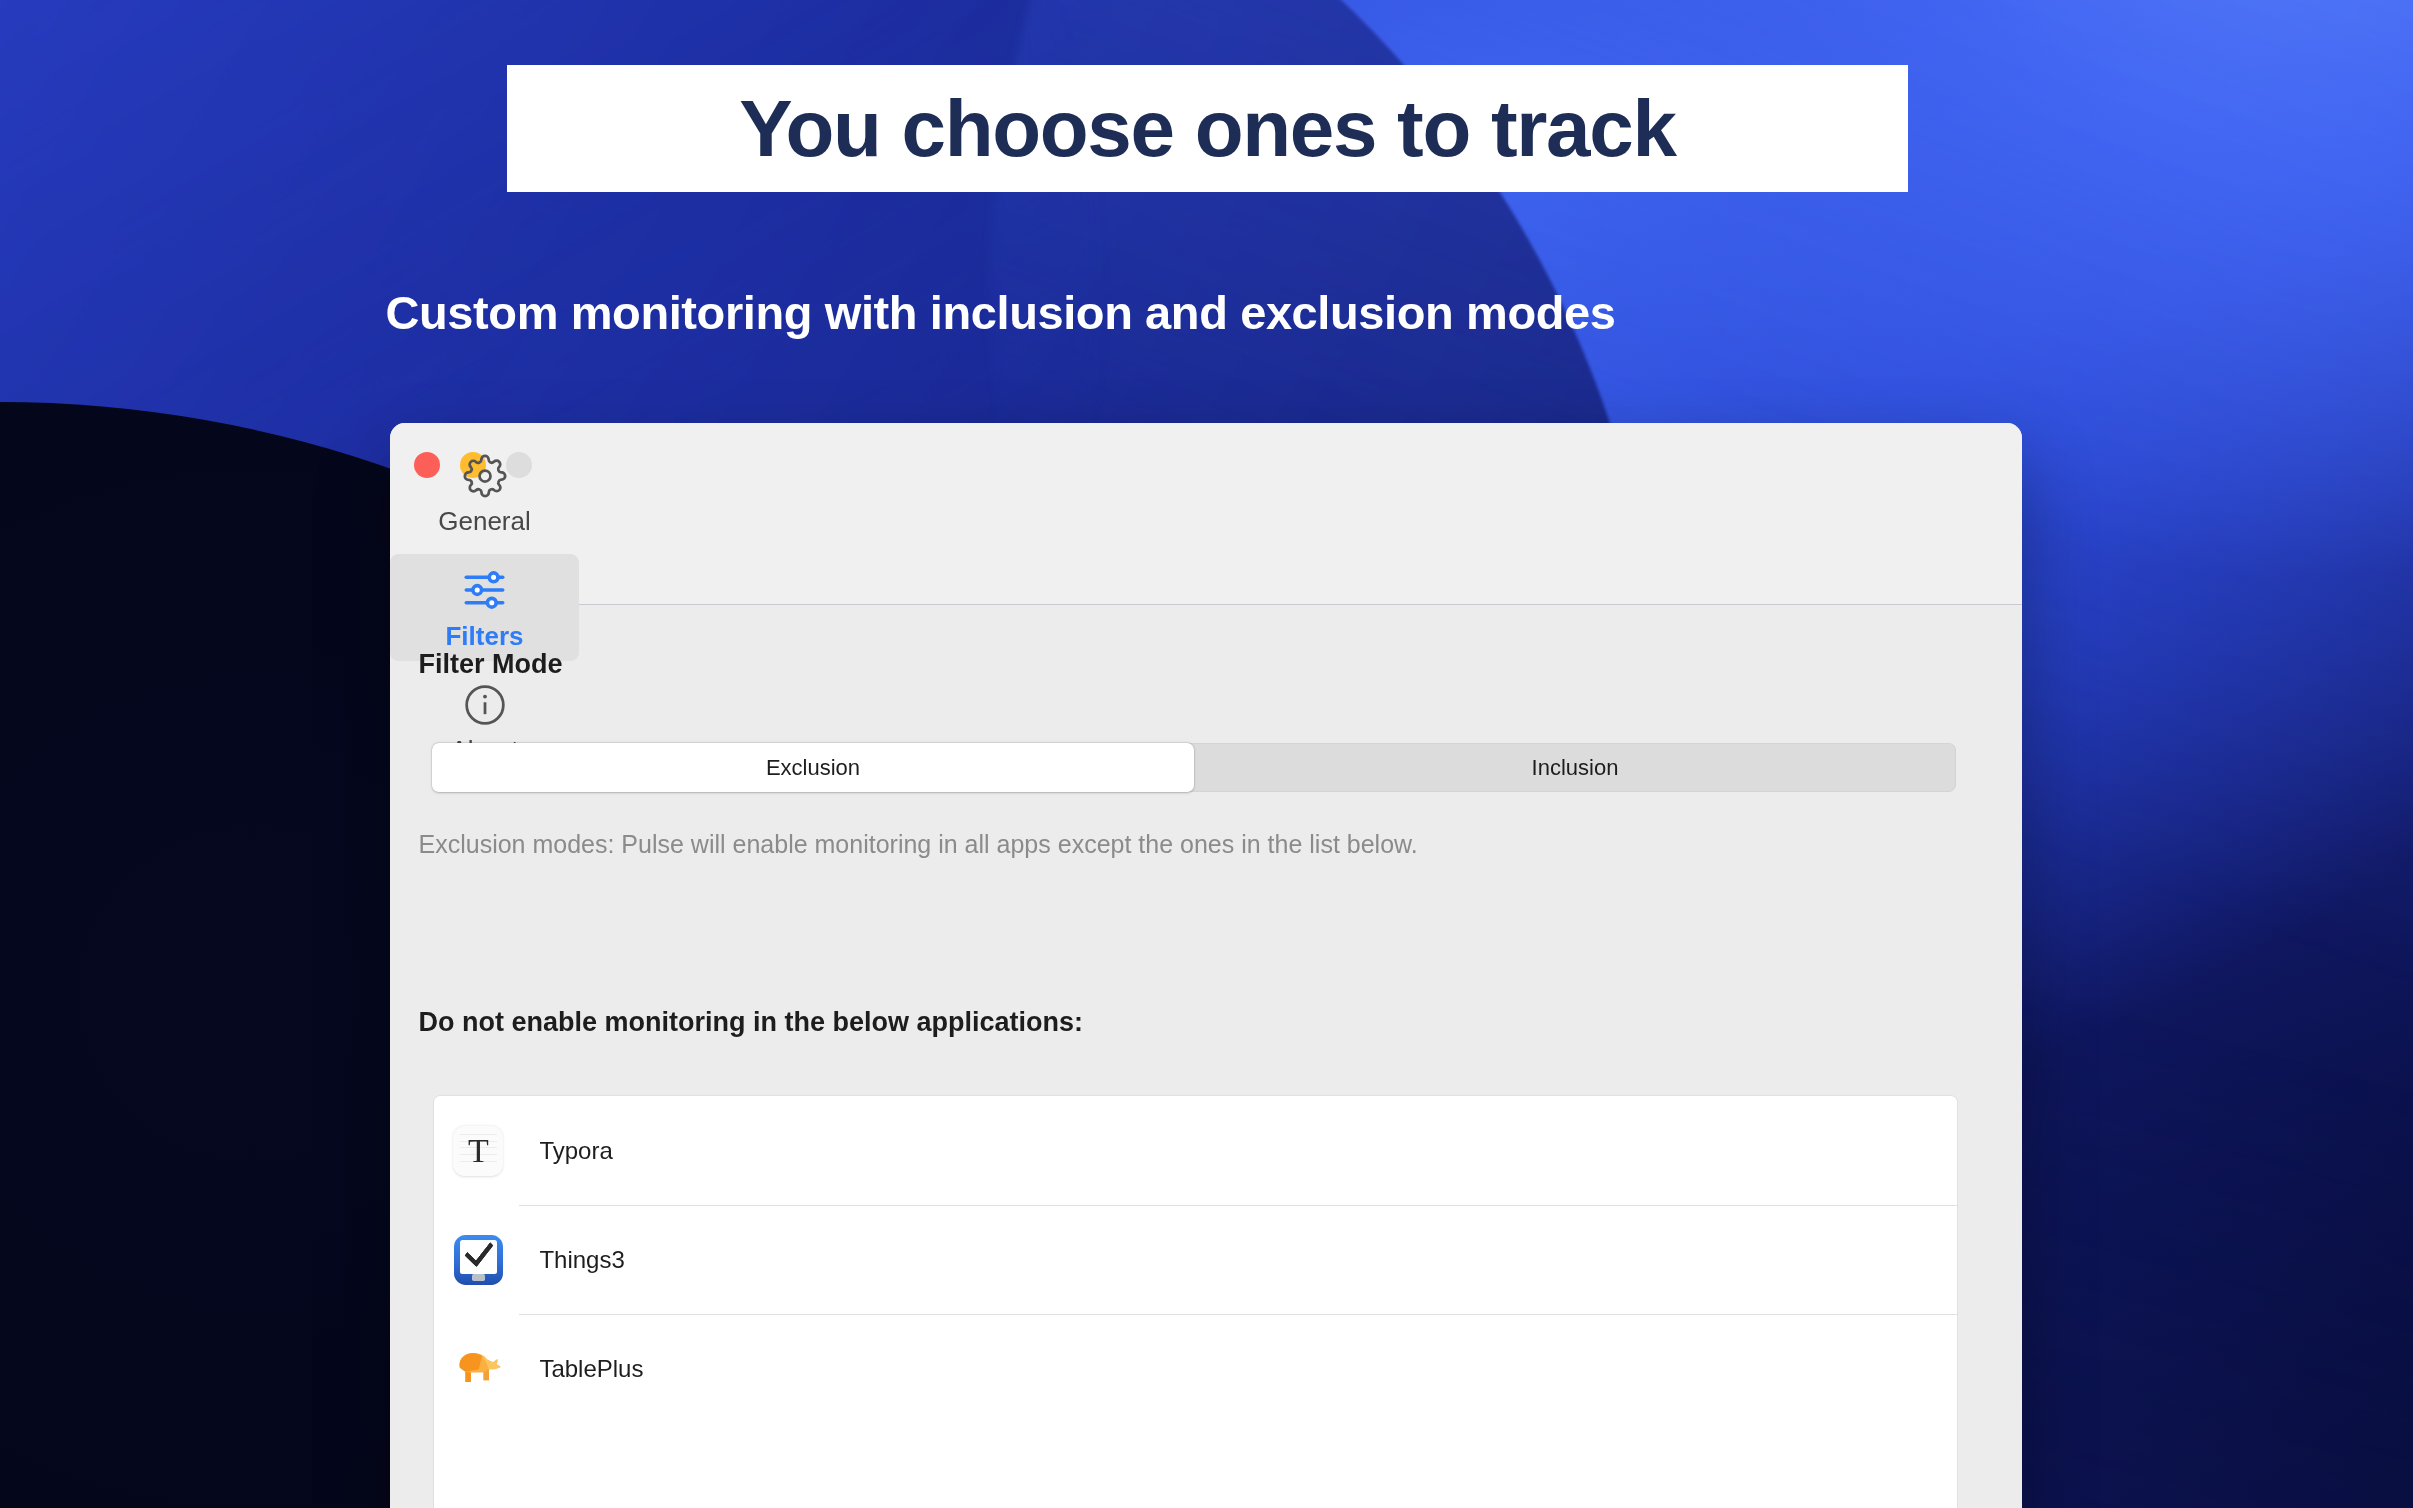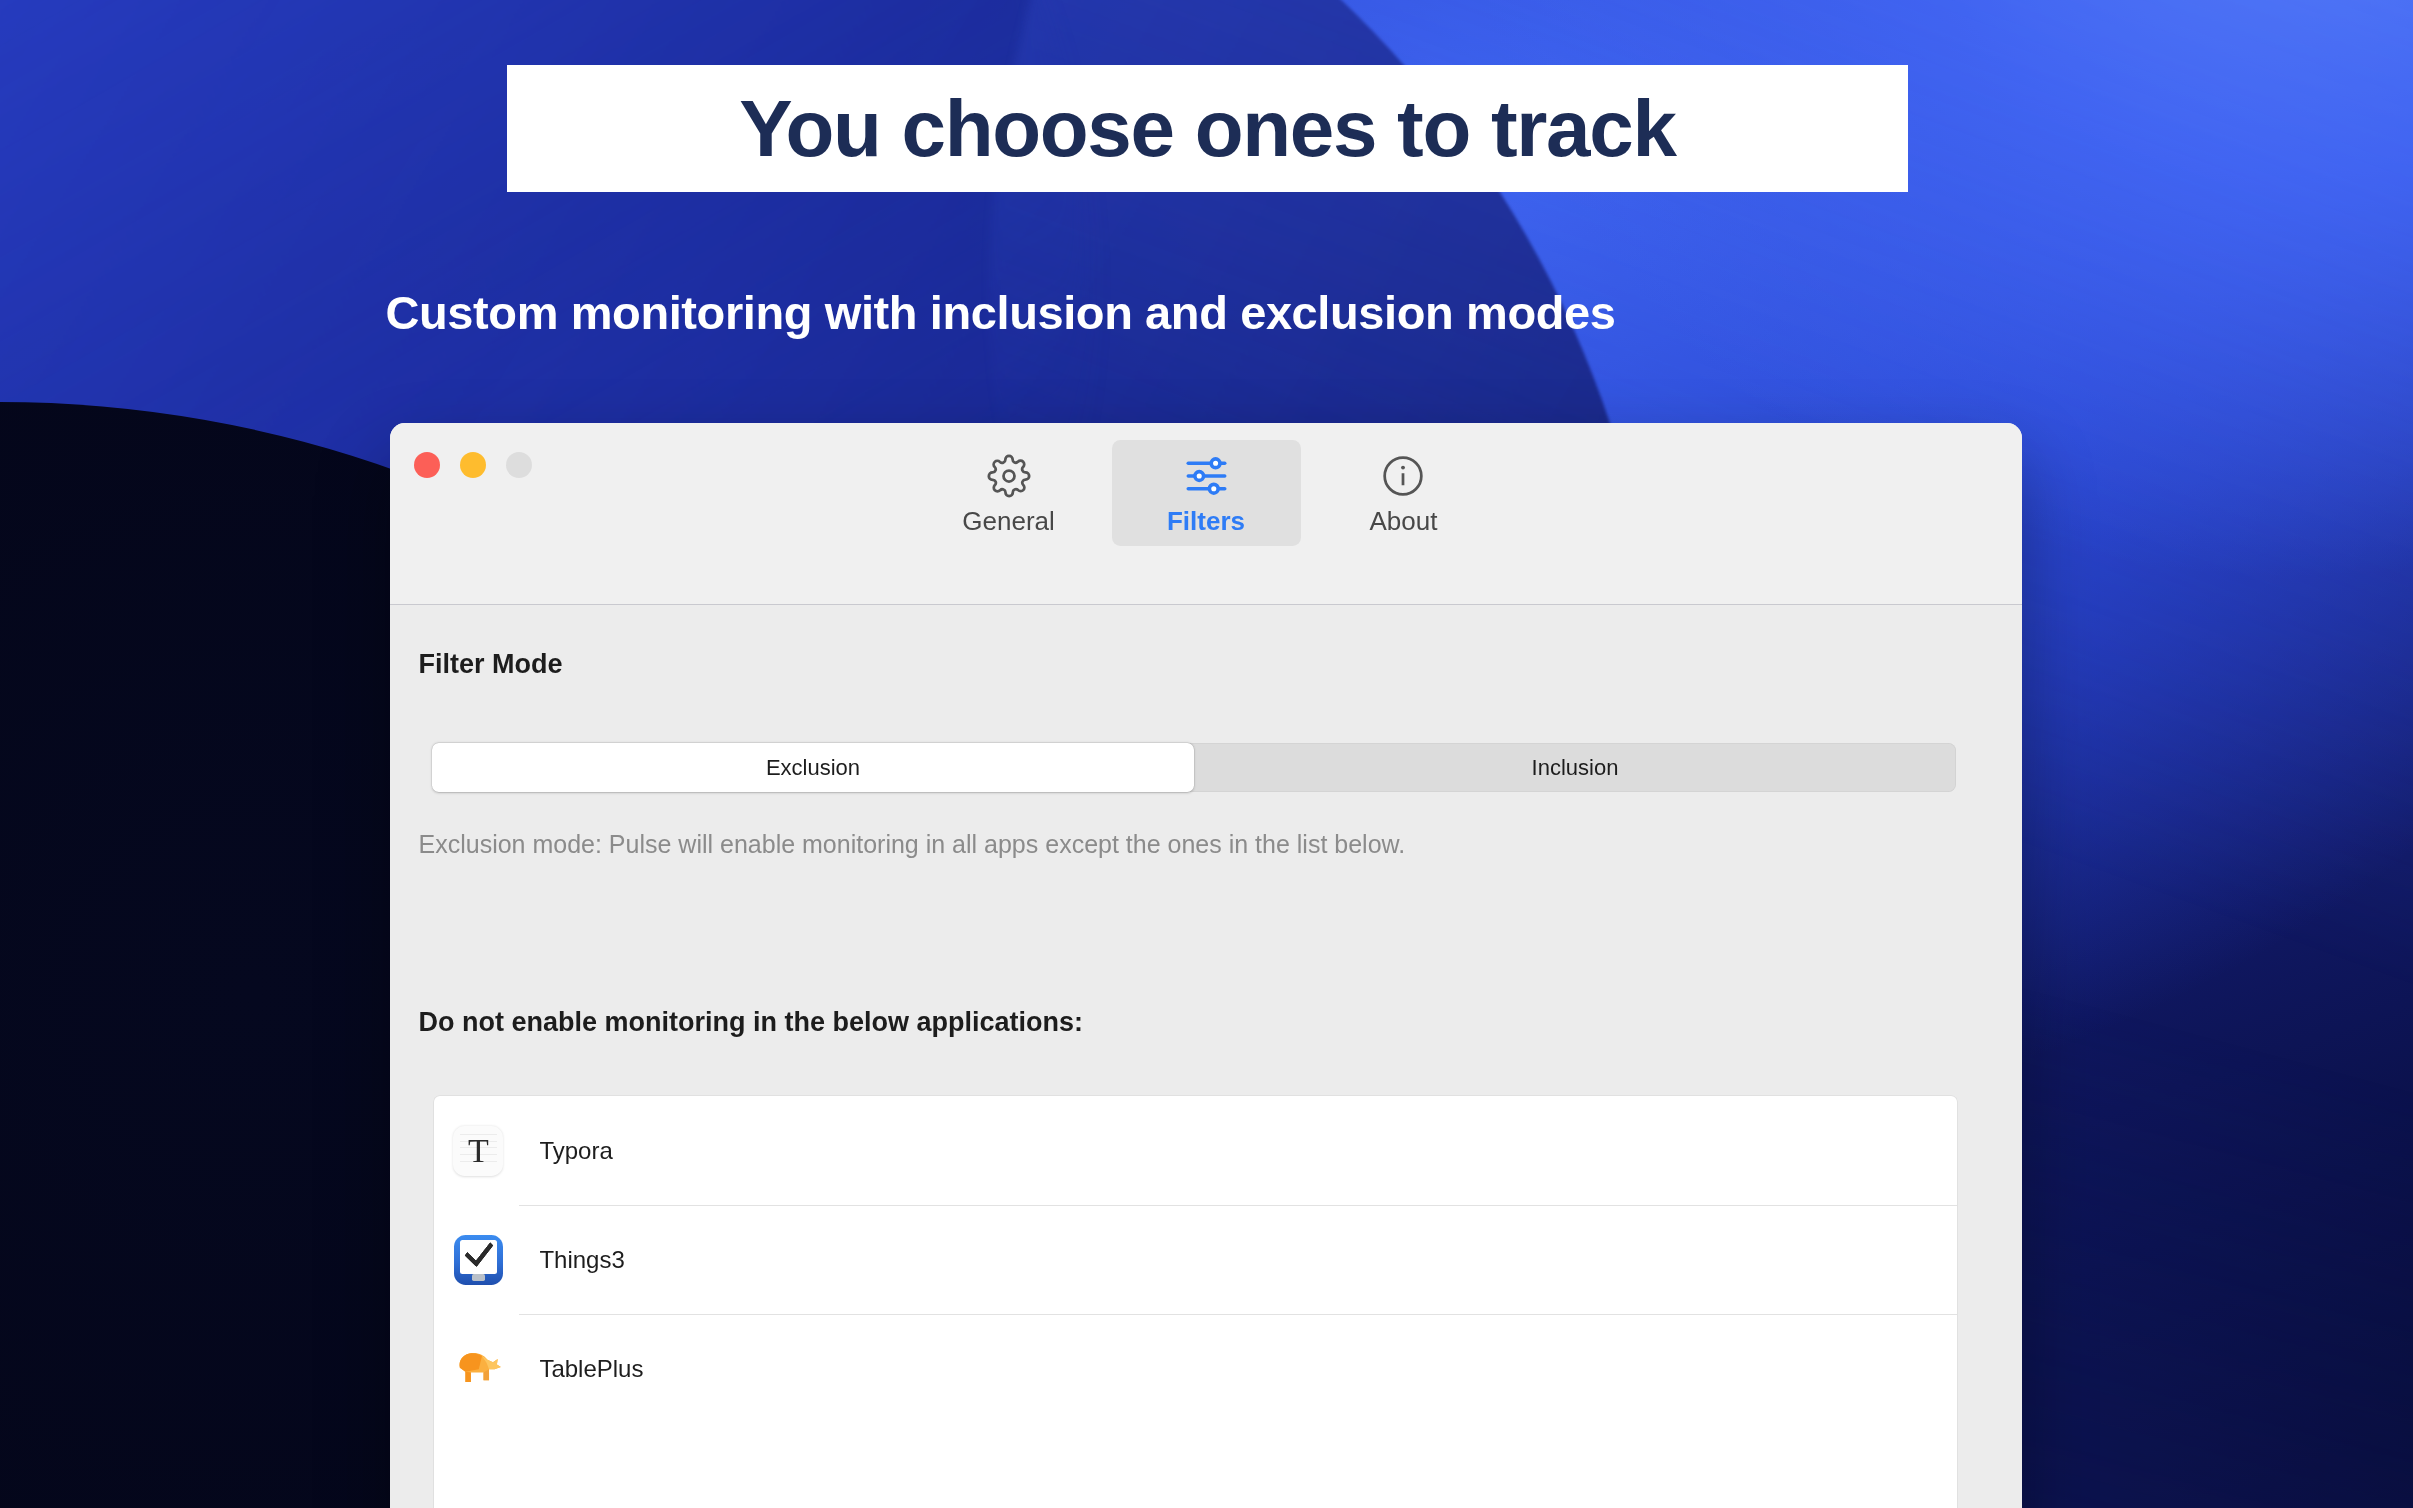--- a/index.html
+++ b/index.html
@@ -89,21 +89,21 @@
     position:absolute; left:23.5px; top:29px;
     display:flex; gap:20px;
   }
   .tl { width:26px; height:26px; border-radius:50%; }
   .tl-close { background:#fc5f57; }
   .tl-min   { background:#febc2e; }
   .tl-zoom  { background:#dddddd; }
 
   #tabs {
     position:absolute; left:0; right:0; top:17px;
-    display:flex; justify-content:center; align-items:flex-start; gap:8.4px;
+    display:flex; justify-content:center; align-items:flex-start; gap:8.4px;flex-direction:column;
   }
   .tab {
     width:189px; padding:13.4px 0 11.7px 0;
     display:flex; flex-direction:column; align-items:center; gap:10px;
     border-radius:8.4px;
     cursor:default;
   }
   .tab.active { background:#e0e0e0;justify-content:flex-end; }
   .tab-icon { height:45px; display:flex; align-items:center; justify-content:center; }
   .tab-label { font-size:26px; color:#484848; line-height:1; }
@@ -269,21 +269,21 @@
 
   <div id="content">
 
     <div id="filter-mode-title">Filter Mode</div>
 
     <div id="segmented">
       <div class="seg active">Exclusion</div>
       <div class="seg">Inclusion</div>
     </div>
 
-    <div id="mode-desc">Exclusion mode: Pulse will enable monitoring in all apps except the ones in the list below.</div>
+    <div id="mode-desc">Exclusion modes: Pulse will enable monitoring in all apps except the ones in the list below.</div>
 
     <div id="list-title">Do not enable monitoring in the below applications:</div>
 
     <div id="app-list">
 
       <div class="app-row">
         <div class="app-icon">
           <div class="icon-typora">
             <div class="lines"></div>
             <div class="t">T</div>

